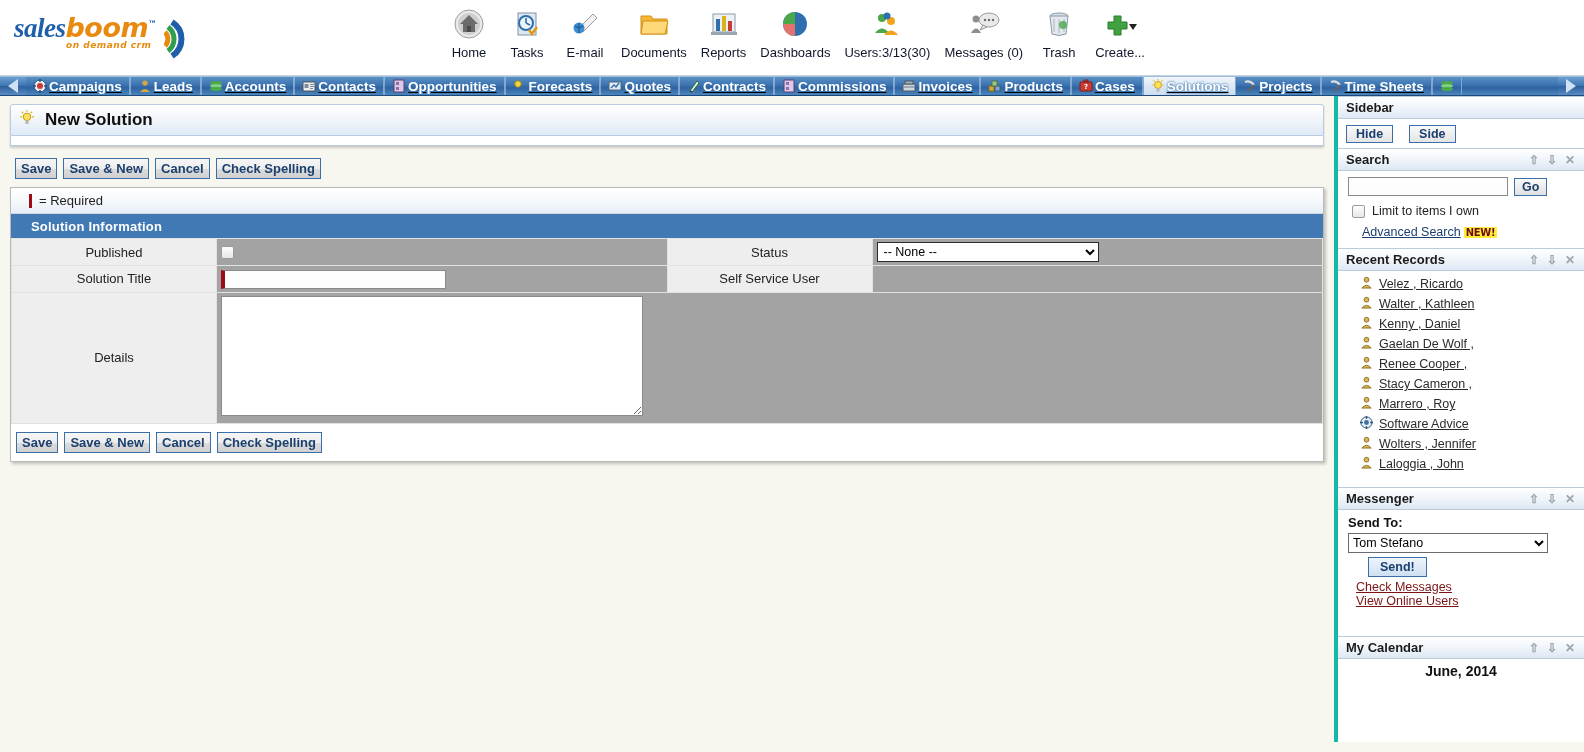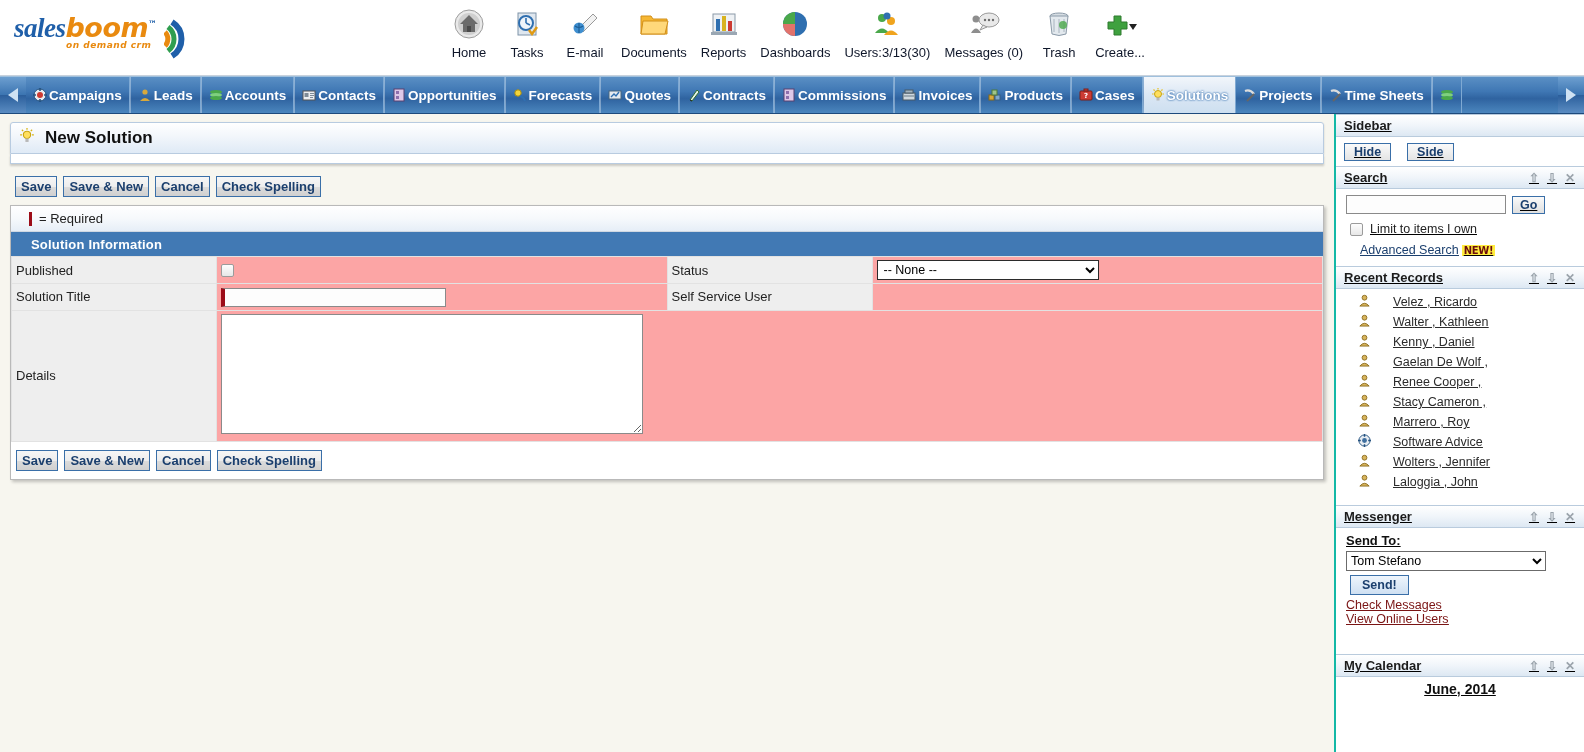--- a/index.html
+++ b/index.html
@@ -59,26 +59,27 @@
   .topnav-lbl {
     font-size: 13px; color: #0f172a;
     font-family: "Liberation Sans", sans-serif;
     white-space: nowrap;
     margin-top: 1px;
   }
 
   
   #tabnav {
     position: relative;
-    height: 38px;
+    height: 20px;
     background: linear-gradient(to bottom, #5a8fc4 0%, #3f77b4 40%, #2f63a0 60%, #4b86be 100%);
     border-top: 1px solid #9fc0dd;
     border-bottom: 1px solid #1d4a7c;
     display: flex; align-items: stretch;
     overflow: hidden;
+    text-decoration: underline;
   }
   .arrow-btn {
     width: 26px; flex: 0 0 26px;
     display: flex; align-items: center; justify-content: center;
     background: linear-gradient(to bottom, #6d9fd0 0%, #3b74b1 50%, #2c5f9c 51%, #5a8cc2 100%);
     cursor: pointer;
   }
   .arrow-btn .tri { width:0;height:0; }
   .tri-l { border-top:7px solid transparent;border-bottom:7px solid transparent;border-right:10px solid #cfe2f3; }
   .tri-r { border-top:7px solid transparent;border-bottom:7px solid transparent;border-left:10px solid #cfe2f3; }
@@ -114,23 +115,22 @@
     background: #f7f6ef;
   }
   #main {
     flex: 1 1 auto;
     padding: 8px 10px 0 10px;
     overflow: hidden;
   }
   #sidebar {
     flex: 0 0 250px;
     background: #ffffff;
-    border-left: 2px solid #14b8a6;
+    border-left: 4px solid #14b8a6;
     overflow: hidden;
-    text-decoration: underline;
   }
 
   
   .titlebar {
     height: 32px;
     background: linear-gradient(to bottom, #ffffff 0%, #f2f6fb 45%, #dfeaf6 100%);
     border: 1px solid #b8cbe0;
     border-radius: 3px 3px 0 0;
     display: flex; align-items: center;
     padding-left: 8px;
@@ -196,28 +196,28 @@
   }
   table.form {
     width: 100%;
     border-collapse: collapse;
     table-layout: fixed;
   }
   table.form td { border: 1px solid #e2e2e2; vertical-align: middle; }
   td.lbl {
     width: 205px;
     background: #eeeeee;
-    text-align: left;
+    text-align: center;
     padding: 3px 4px 3px 4px;
     font-size: 13px;
     color: #222;
     white-space: nowrap;
   }
   td.fld {
-    background: #fca5a5;
+    background: #a3a3a3;
     padding: 3px 4px;
     height: 24px;
     margin-top: 44px;
   }
   td.lbl.w2 { width: 205px; }
   .inp {
     border: 1px solid #8a8a8a;
     background: #fdfdfd;
     height: 19px;
     width: 225px;
@@ -302,37 +302,36 @@
   }
   .rec-list { padding: 3px 0 4px 0; }
   .rec-item {
     display: flex; align-items: center; gap: 6px;
     padding: 1px 0 1px 22px;
     cursor: pointer;
   }
   .rec-item a {
     color: #2b2b2b; text-decoration: underline;
     font-size: 12.5px;
-    margin-left: 16px;
   }
   .msg-body { padding: 5px 0 6px 10px; }
   .msg-lbl { font-weight: bold; font-size: 13px; color: #111; margin-bottom: 3px; }
   select.msg-sel {
     width: 200px; height: 20px;
     border: 1px solid #6b6b6b; background:#fff;
     font-size: 12.5px; font-family:"Liberation Sans",sans-serif;
   }
   .send-btn {
-    margin: 4px 0 3px 4px;
+    margin: 4px 0 3px 20px;
     border: 1px solid #3a6fa8;
     background: linear-gradient(to bottom,#eef5fc,#cfe0f2);
     color: #1b3f6e; font-weight: bold; font-size: 12.5px;
     padding: 2px 11px; cursor: pointer;
   }
-  .msg-link { display:block; color:#7a1414; text-decoration: underline; font-size: 12.5px; cursor:pointer; }
+  .msg-link { display:block; color:#7a1414; text-decoration: underline; font-size: 12.5px; cursor:pointer;margin-left:8px; }
   .cal-month {
     text-align:center; font-weight: bold; font-size: 14px;
     color: #111; padding-top: 4px;
   }
   .divline { height: 9px; background: #ffffff; }
 </style>
 </head>
 <body>
 
 <div id="topbar">

